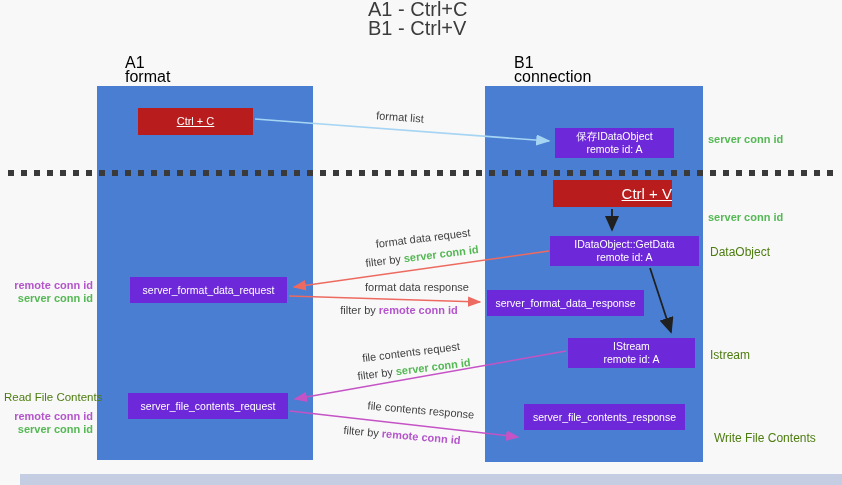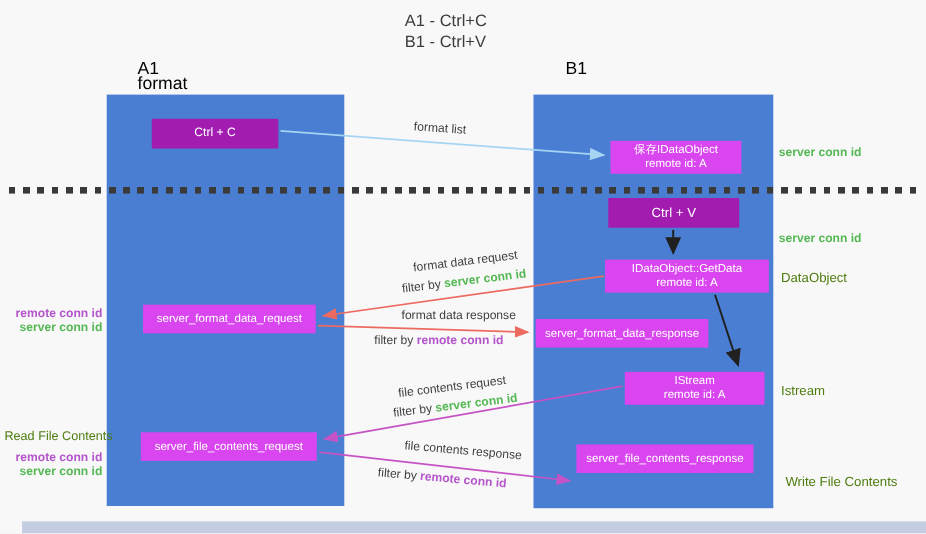--- a/index.html
+++ b/index.html
@@ -9,33 +9,33 @@
   
   .lane{position:absolute;background:#4a7ed2;z-index:1;}
   .lane-left{left:97px;top:86px;width:216px;height:374px;}
   .lane-right{left:485px;top:86px;width:218px;height:376px;}
   .dotted-divider{position:absolute;left:8px;top:170px;width:827px;height:6px;z-index:2;
     background:repeating-linear-gradient(90deg,#3a3a3a 0,#3a3a3a 6px,transparent 6px,transparent 13px);}
   svg.arrows{position:absolute;left:0;top:0;z-index:3;pointer-events:none;}
   .bottom-strip{position:absolute;left:20px;top:474px;width:822px;height:11px;background:#c4cde2;z-index:1;}
 
   
-  .diagram-title{position:absolute;left:368px;top:10px;z-index:5;font-size:15px;color:#3c3c3c;line-height:19px;}
+  .diagram-title{position:absolute;left:368px;top:0;z-index:5;font-size:20px;color:#3c3c3c;line-height:19px;}
   .lane-header{position:absolute;z-index:5;font-size:16px;color:#000000;text-align:left;line-height:14px;top:56px;width:160px;}
   .lane-header.left{left:125px;}
   .lane-header.right{left:514px;}
 
   
   .node{position:absolute;z-index:4;display:flex;flex-direction:column;align-items:center;justify-content:center;
     color:#fff;font-size:10.5px;line-height:13px;text-align:center;white-space:nowrap;}
-  .node.green{background:#a21caf;}
-  .node.orange{background:#d946ef;}
+  .node.green{background:#b91c1c;text-decoration:underline;}
+  .node.orange{background:#6d28d9;}
   .n-ctrl-c{left:138px;top:108px;width:115px;height:27px;font-size:11px;}
   .n-save-dataobject{left:555px;top:128px;width:119px;height:30px;}
-  .n-ctrl-v{left:553px;top:180px;width:119px;height:27px;font-size:12px;}
+  .n-ctrl-v{left:553px;top:180px;width:119px;height:27px;font-size:15px;align-items:flex-end;}
   .n-getdata{left:550px;top:236px;width:149px;height:30px;}
   .n-format-request{left:130px;top:277px;width:157px;height:26px;}
   .n-format-response{left:487px;top:290px;width:157px;height:26px;}
   .n-istream{left:568px;top:338px;width:127px;height:30px;}
   .n-file-request{left:128px;top:393px;width:160px;height:26px;}
   .n-file-response{left:524px;top:404px;width:161px;height:26px;}
 
   
   .flow-label{position:absolute;z-index:5;font-size:11px;color:#3f3f3f;white-space:nowrap;
     transform:translate(-50%,-50%) rotate(var(--rot,0deg));}
@@ -63,20 +63,21 @@
     <div>A1 - Ctrl+C</div>
     <div>B1 - Ctrl+V</div>
   </div>
 
   <div class="lane-header left">
     <div>A1</div>
     <div>format</div>
   </div>
   <div class="lane-header right">
     <div>B1</div>
+    <div>connection</div>
   </div>
 
   <svg class="arrows" width="842" height="485" viewBox="0 0 842 485">
     <defs>
       <marker id="m-blue" markerWidth="9" markerHeight="7" refX="8" refY="3.5" orient="auto">
           <path d="M0,0 L9,3.5 L0,7 z" fill="#a6d5f3"></path>
         </marker>
       <marker id="m-black" markerWidth="9" markerHeight="8" refX="8" refY="4" orient="auto">
           <path d="M0,0 L9,4 L0,8 z" fill="#202020"></path>
         </marker>

